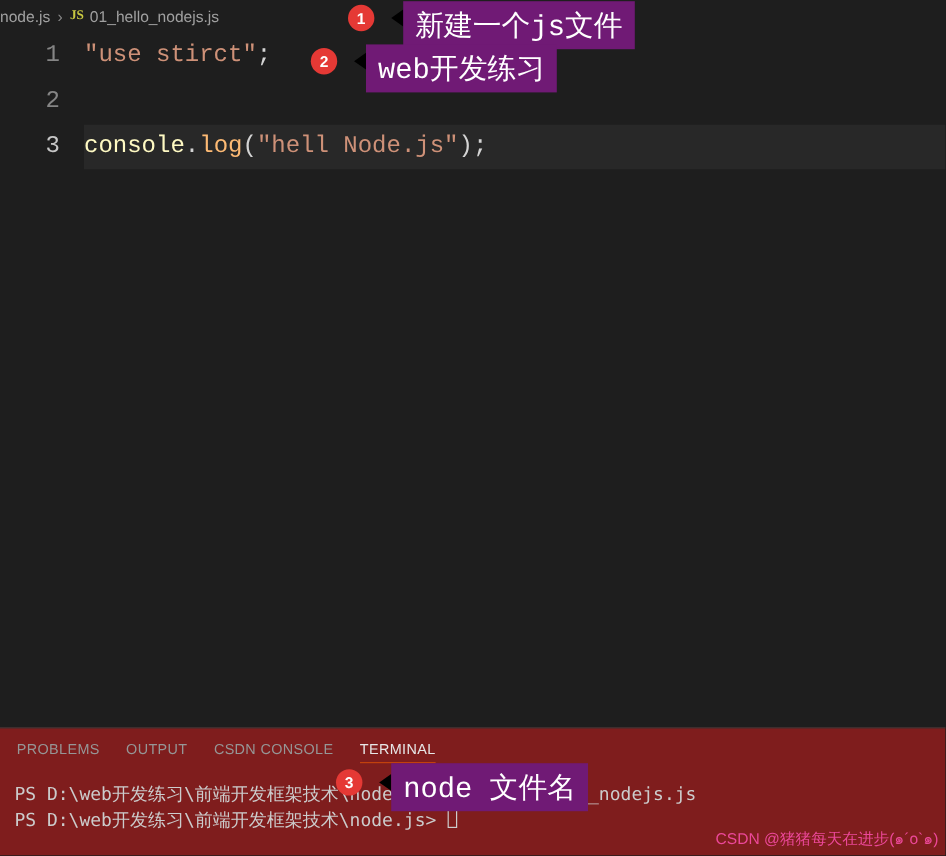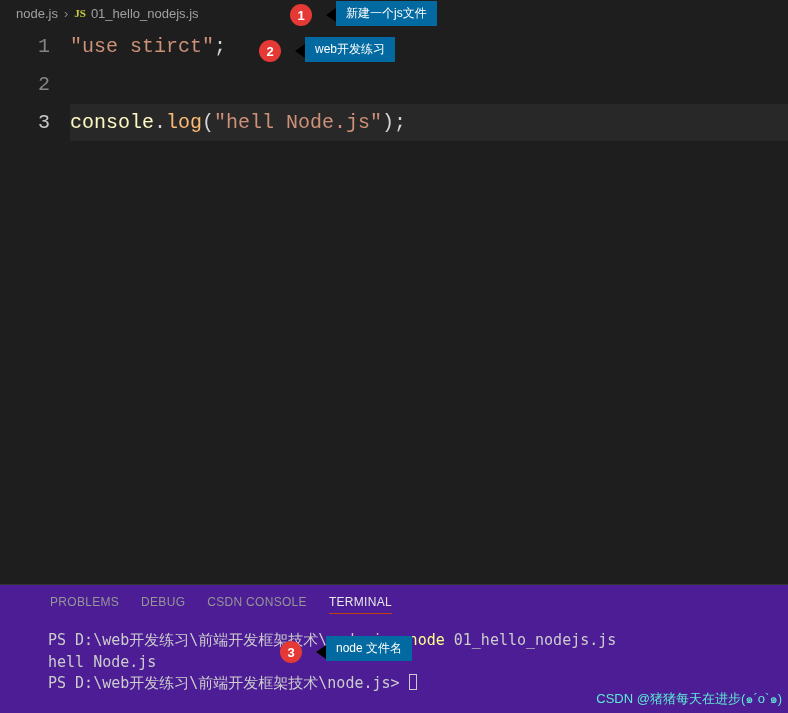--- a/index.html
+++ b/index.html
@@ -8,21 +8,21 @@
       font-family: Consolas, 'Courier New', monospace;
       color: #d4d4d4;
       width: 788px;
       height: 713px;
       overflow: hidden;
       position: relative;
     }
     .breadcrumb {
       display: flex;
       align-items: center;
-      padding: 4px 16px;
+      padding: 4px 0;
       font-size: 13px;
       color: #a0a0a0;
       font-family: -apple-system, 'Segoe UI', sans-serif;
       height: 26px;
     }
     .breadcrumb-sep {
       margin: 0 6px;
       color: #888;
     }
     .js-icon {
@@ -55,24 +55,23 @@
       background: #282828;
     }
     .code-line { position: relative; }
     .str { color: #ce9178; }
     .obj { color: #fef9c3; }
     .method { color: #fdba74; }
     .punct { color: #d4d4d4; }
     .terminal-panel {
       position: absolute;
       bottom: 0; left: 0; right: 0;
-      background: #4c1d95;
+      background: #7f1d1d;
       border-top: 1px solid #333;
       font-family: -apple-system, 'Segoe UI', sans-serif;
-      padding-left: 36px;
     }
     .tabs {
       display: flex;
       gap: 22px;
       padding: 10px 14px 8px;
       font-size: 12px;
       color: #969696;
     }
     .tab { cursor: pointer; letter-spacing: 0.3px; }
     .tab.active {
@@ -105,40 +104,40 @@
       font-size: 13px;
       font-weight: bold;
       display: flex;
       align-items: center;
       justify-content: center;
       font-family: sans-serif;
       z-index: 10;
     }
     .annotation-label {
       position: absolute;
-      background: #0369a1;
+      background: #701a75;
       color: #fff;
       padding: 4px 10px;
-      font-size: 12px;
-      font-family: Liberation Sans, sans-serif;
+      font-size: 24px;
+      font-family: Liberation Mono, monospace;
       z-index: 10;
       white-space: nowrap;
     }
     .annotation-arrow {
       position: absolute;
       width: 0; height: 0;
       border-top: 7px solid transparent;
       border-bottom: 7px solid transparent;
       border-right: 10px solid #000;
       z-index: 10;
     }
     .watermark {
       position: absolute;
       right: 6px; bottom: 4px;
-      color: #5eead4;
+      color: #ec4899;
       font-size: 13px;
       font-family: 'Microsoft YaHei', sans-serif;
     }
   </style>
 </head>
 <body>
 
 <div class="breadcrumb">
   <span>node.js</span>
   <span class="breadcrumb-sep">›</span>
@@ -160,29 +159,28 @@
     <div class="code-line">&nbsp;</div>
     <div class="code-line">
       <span class="obj">console</span><span class="punct">.</span><span class="method">log</span><span class="punct">(</span><span class="str">"hell Node.js"</span><span class="punct">)</span><span class="punct">;</span>
     </div>
   </div>
 </div>
 
 <div class="terminal-panel">
   <div class="tabs">
     <span class="tab">PROBLEMS</span>
-    <span class="tab">DEBUG</span>
+    <span class="tab">OUTPUT</span>
     <span class="tab">CSDN CONSOLE</span>
     <span class="tab active">TERMINAL</span>
   </div>
   <div class="terminal-content">
     <div>
       <span class="prompt">PS D:\web开发练习\前端开发框架技术\node.js&gt;</span><span class="term-cmd"> node</span><span class="term-arg"> 01_hello_nodejs.js</span>
     </div>
-    <div>hell Node.js</div>
     <div>
       <span class="prompt">PS D:\web开发练习\前端开发框架技术\node.js&gt; </span><span class="cursor-block"></span>
     </div>
   </div>
 </div>
 
 <div class="annotation-badge" style="left:290px; top:4px;">1</div>
 <div class="annotation-arrow" style="left:326px; top:8px;"></div>
 <div class="annotation-label" style="left:336px; top:1px;">新建一个js文件</div>
 

